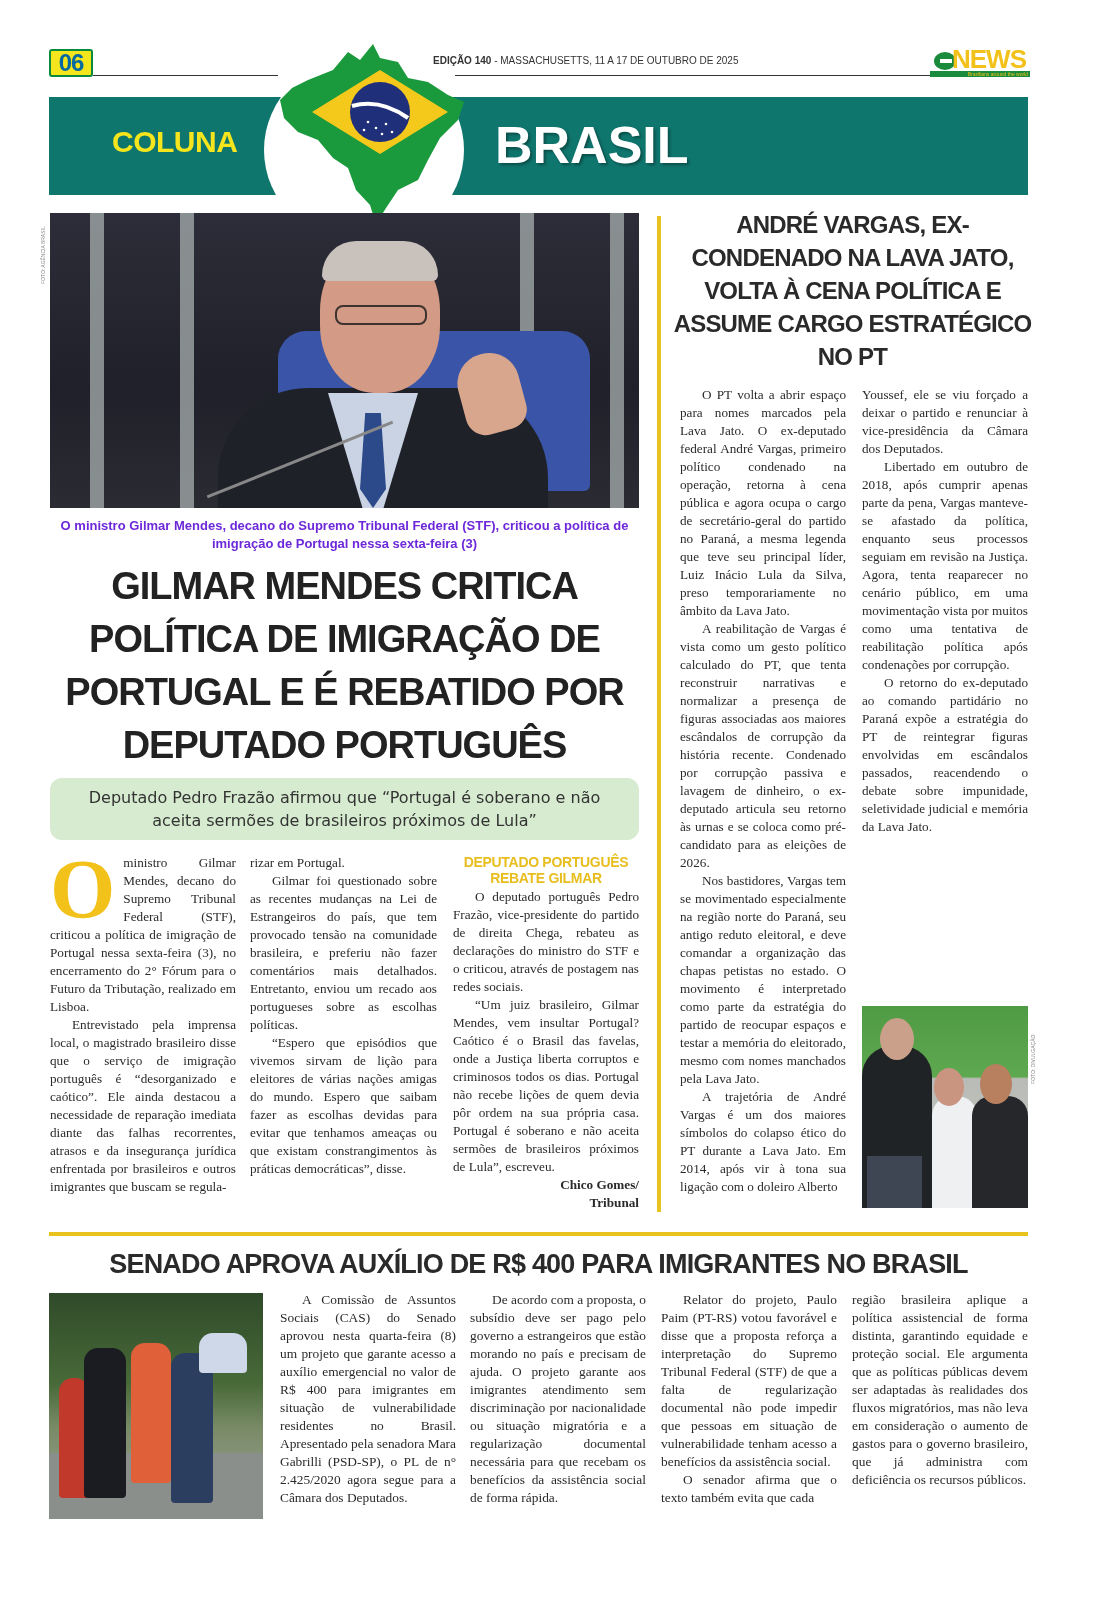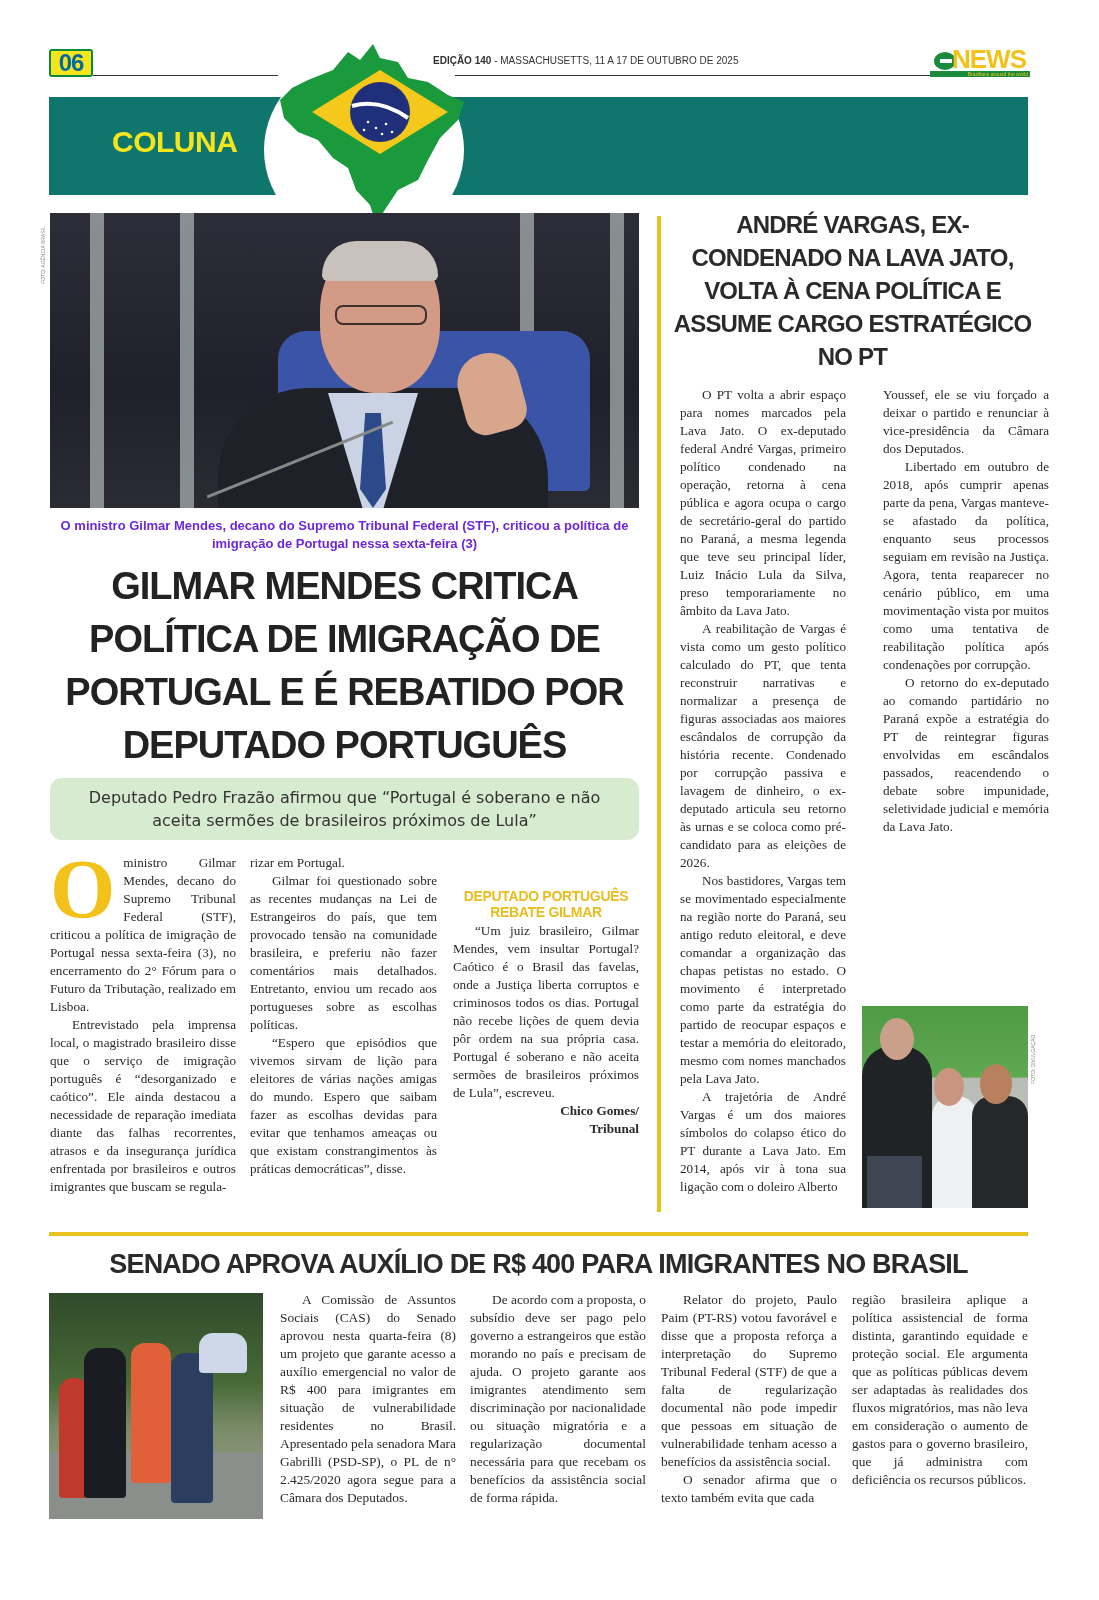--- a/index.html
+++ b/index.html
@@ -96,36 +96,36 @@
     color: #2a2a2a; text-align: justify; hyphens: auto;
   }
   .body-col p { text-indent: 22px; }
   .body-col p.noindent { text-indent: 0; }
   .dropcap {
     float: left; font-family: "Liberation Serif", serif; font-size: 84px; line-height: 64px;
     color: #f2c21a; margin: 4px 8px 0 0; font-weight: 700;
   }
   .col-a { left: 50px; top: 854px; width: 186px; }
   .col-b { left: 250px; top: 854px; width: 187px; }
-  .col-c { left: 453px; top: 888px; width: 186px; }
+  .col-c { left: 453px; top: 854px; width: 186px; }
   .subtitle-yellow {
     font-family: "Liberation Sans", sans-serif; font-weight: 700; font-size: 14px; line-height: 16px;
     color: #e8bd1e; text-align: center; margin-bottom: 2px; letter-spacing: -0.3px;
   }
   .byline { text-align: right; font-weight: 700; font-family: "Liberation Serif", serif; font-size: 13.2px; line-height: 18px; }
 
   
   .vrule { position: absolute; left: 657px; top: 216px; width: 4px; height: 996px; background: #e8c21e; }
   .right-head {
     position: absolute; left: 670px; top: 208px; width: 365px; text-align: center;
     font-family: "Liberation Sans", sans-serif; font-weight: 700; font-size: 24px; line-height: 33px;
     color: #2a2a2a; letter-spacing: -0.8px; text-transform: uppercase;
   }
   .col-d { left: 680px; top: 386px; width: 166px; }
-  .col-e { left: 862px; top: 386px; width: 166px; margin-left: 21px; }
+  .col-e { left: 862px; top: 386px; width: 166px; }
   .arrest-photo {
     position: absolute; left: 862px; top: 1006px; width: 166px; height: 202px; overflow: hidden;
     background: linear-gradient(180deg, #4f9a44 0%, #5ea850 35%, #b9bcb6 36%, #c8cac4 100%);
   }
   .arrest-photo .p1 { position: absolute; left: 0; top: 40px; width: 70px; height: 170px; background: #1f2326; border-radius: 30px 30px 0 0; }
   .arrest-photo .h1 { position: absolute; left: 18px; top: 12px; width: 34px; height: 42px; background: #caa08a; border-radius: 50%; }
   .arrest-photo .jeans { position: absolute; left: 5px; top: 150px; width: 55px; height: 60px; background: #3d4652; }
   .arrest-photo .p2 { position: absolute; left: 70px; top: 90px; width: 45px; height: 120px; background: #eef0f2; border-radius: 20px 20px 0 0; }
   .arrest-photo .h2 { position: absolute; left: 72px; top: 62px; width: 30px; height: 38px; background: #c99580; border-radius: 50%; }
   .arrest-photo .p3 { position: absolute; left: 110px; top: 90px; width: 56px; height: 120px; background: #25272b; border-radius: 20px 20px 0 0; }
@@ -165,20 +165,21 @@
   <b>EDIÇÃO 140</b><span> - MASSACHUSETTS, 11 A 17 DE OUTUBRO DE 2025</span>
 </div>
 <div class="logo">
   <div class="g"></div>
   <div class="news">NEWS</div>
   <div class="tag">Brazilians around the world</div>
 </div>
 
 <div class="banner">
   <div class="coluna">COLUNA</div>
+  <div class="brasil">BRASIL</div>
 </div>
 <div class="map-circle"></div>
 <svg class="map-svg" viewBox="0 0 190 185">
   <path d="M30 40 L55 30 L70 12 L82 20 L95 4 L102 18 L120 22 L130 38 L150 42 L170 55 L186 62 L180 80 L162 98 L150 120 L140 140 L120 150 L108 168 L98 184 L92 165 L78 150 L70 128 L55 118 L40 100 L20 92 L6 78 L2 60 L14 48 Z" fill="#1a9a3c"></path>
   <polygon points="102,30 170,72 102,114 34,72" fill="#f5c81c"></polygon>
   <circle cx="102" cy="72" r="30" fill="#1f2f7a"></circle>
   <path d="M74 66 Q102 58 130 78" stroke="#ffffff" stroke-width="4" fill="none"></path>
   <circle cx="90" cy="82" r="1.3" fill="#fff"></circle>
     <circle cx="98" cy="88" r="1.3" fill="#fff"></circle>
   <circle cx="108" cy="84" r="1.3" fill="#fff"></circle>
@@ -211,20 +212,21 @@
   <p class="noindent"><span class="dropcap">O</span><span>ministro Gilmar Mendes, decano do Supremo Tribunal Federal (STF), criticou a política de imigração de Portugal nessa sexta-feira (3), no encerramento do 2° Fórum para o Futuro da Tributação, realizado em Lisboa.</span></p>
   <p>Entrevistado pela imprensa local, o magistrado brasileiro disse que o serviço de imigração português é “desorganizado e caótico”. Ele ainda destacou a necessidade de reparação imediata diante das falhas recorrentes, atrasos e da insegurança jurídica enfrentada por brasileiros e outros imigrantes que buscam se regula-</p>
 </div>
 <div class="body-col col-b">
   <p class="noindent">rizar em Portugal.</p>
   <p>Gilmar foi questionado sobre as recentes mudanças na Lei de Estrangeiros do país, que tem provocado tensão na comunidade brasileira, e preferiu não fazer comentários mais detalhados. Entretanto, enviou um recado aos portugueses sobre as escolhas políticas.</p>
   <p>“Espero que episódios que vivemos sirvam de lição para eleitores de várias nações amigas do mundo. Espero que saibam fazer as escolhas devidas para evitar que tenhamos ameaças ou que existam constrangimentos às práticas democráticas”, disse.</p>
 </div>
 <div class="body-col col-c">
   <div class="subtitle-yellow">DEPUTADO PORTUGUÊS REBATE GILMAR</div>
+  <p>O deputado português Pedro Frazão, vice-presidente do partido de direita Chega, rebateu as declarações do ministro do STF e o criticou, através de postagem nas redes sociais.</p>
   <p>“Um juiz brasileiro, Gilmar Mendes, vem insultar Portugal? Caótico é o Brasil das favelas, onde a Justiça liberta corruptos e criminosos todos os dias. Portugal não recebe lições de quem devia pôr ordem na sua própria casa. Portugal é soberano e não aceita sermões de brasileiros próximos de Lula”, escreveu.</p>
   <div class="byline">Chico Gomes/</div>
   <div class="byline">Tribunal</div>
 </div>
 
 <div class="vrule"></div>
 <h2 class="right-head">André Vargas, ex-condenado na Lava Jato, volta à cena política e assume cargo estratégico no PT</h2>
 <div class="body-col col-d">
   <p>O PT volta a abrir espaço para nomes marcados pela Lava Jato. O ex-deputado federal André Vargas, primeiro político condenado na operação, retorna à cena pública e agora ocupa o cargo de secretário-geral do partido no Paraná, a mesma legenda que teve seu principal líder, Luiz Inácio Lula da Silva, preso temporariamente no âmbito da Lava Jato.</p>
   <p>A reabilitação de Vargas é vista como um gesto político calculado do PT, que tenta reconstruir narrativas e normalizar a presença de figuras associadas aos maiores escândalos de corrupção da história recente. Condenado por corrupção passiva e lavagem de dinheiro, o ex-deputado articula seu retorno às urnas e se coloca como pré-candidato para as eleições de 2026.</p>

